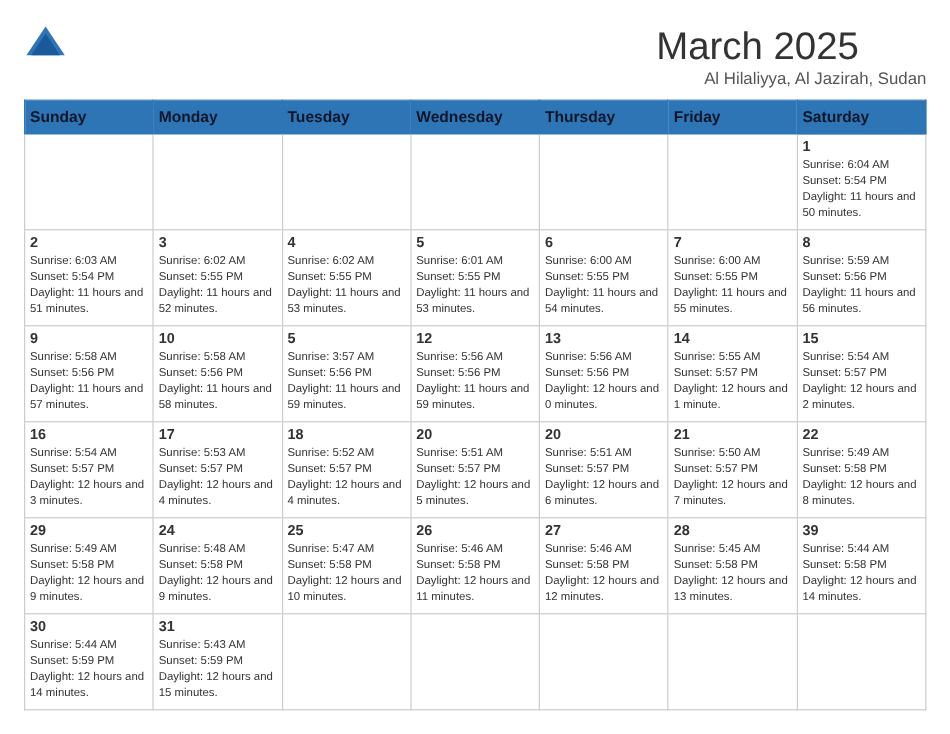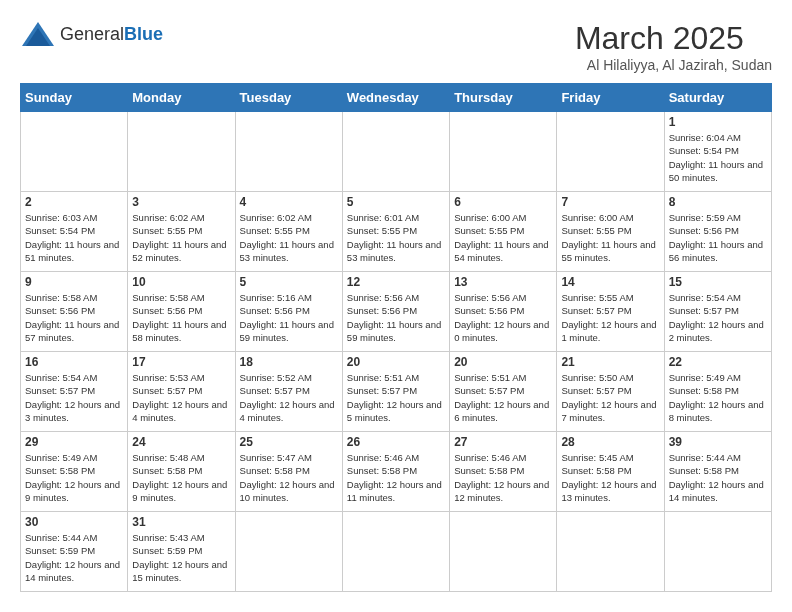--- a/index.html
+++ b/index.html
@@ -28,40 +28,40 @@
     }
     .logo-text span {
       color: #1a6eb5;
       font-weight: bold;
     }
     .logo-icon {
       width: 36px;
       height: 28px;
     }
     .title-block {
-      text-align: center;
+      text-align: left;
     }
     .calendar-title {
       font-size: 32px;
       color: #333;
       font-weight: normal;
     }
     .calendar-subtitle {
       font-size: 14px;
       color: #555;
       margin-left: 40px;
     }
     .calendar {
       width: 100%;
       border-collapse: collapse;
       border: 1px solid #ccc;
     }
     .calendar th {
       background-color: #2E75B6;
-      color: #ffffff;
+      color: #0f172a;
       font-size: 13px;
       font-weight: bold;
       padding: 6px 4px;
       border: 1px solid #2E75B6;
       text-align: left;
     }
     .calendar td {
       border: 1px solid #ccc;
       vertical-align: top;
       padding: 3px 4px;
@@ -87,23 +87,20 @@
   </style>
 </head>
 <body>
 
 <div class="header">
   <div class="logo">
     <svg class="logo-icon" viewBox="0 0 36 28" xmlns="http://www.w3.org/2000/svg">
       <polygon points="18,2 34,26 2,26" fill="#2E75B6"></polygon>
       <polygon points="18,8 30,26 6,26" fill="#1a5a9a"></polygon>
     </svg>
-    <div>
-      <span class="logo-text">General<span>Blue</span></span>
-    </div>
   </div>
   <div class="title-block">
     <div class="calendar-title">March 2025</div>
     <div class="calendar-subtitle">Al Hilaliyya, Al Jazirah, Sudan</div>
   </div>
 </div>
 
 <table class="calendar">
   <thead>
     <tr>
@@ -183,21 +180,21 @@
 Daylight: 11 hours and 57 minutes.</div>
         </td>
         <td>
           <span class="day-number">10</span>
           <div class="day-info">Sunrise: 5:58 AM
 Sunset: 5:56 PM
 Daylight: 11 hours and 58 minutes.</div>
         </td>
         <td>
           <span class="day-number">5</span>
-          <div class="day-info">Sunrise: 5:16 AM
+          <div class="day-info">Sunrise: 3:57 AM
 Sunset: 5:56 PM
 Daylight: 11 hours and 59 minutes.</div>
         </td>
         <td>
           <span class="day-number">12</span>
           <div class="day-info">Sunrise: 5:56 AM
 Sunset: 5:56 PM
 Daylight: 11 hours and 59 minutes.</div>
         </td>
         <td>

